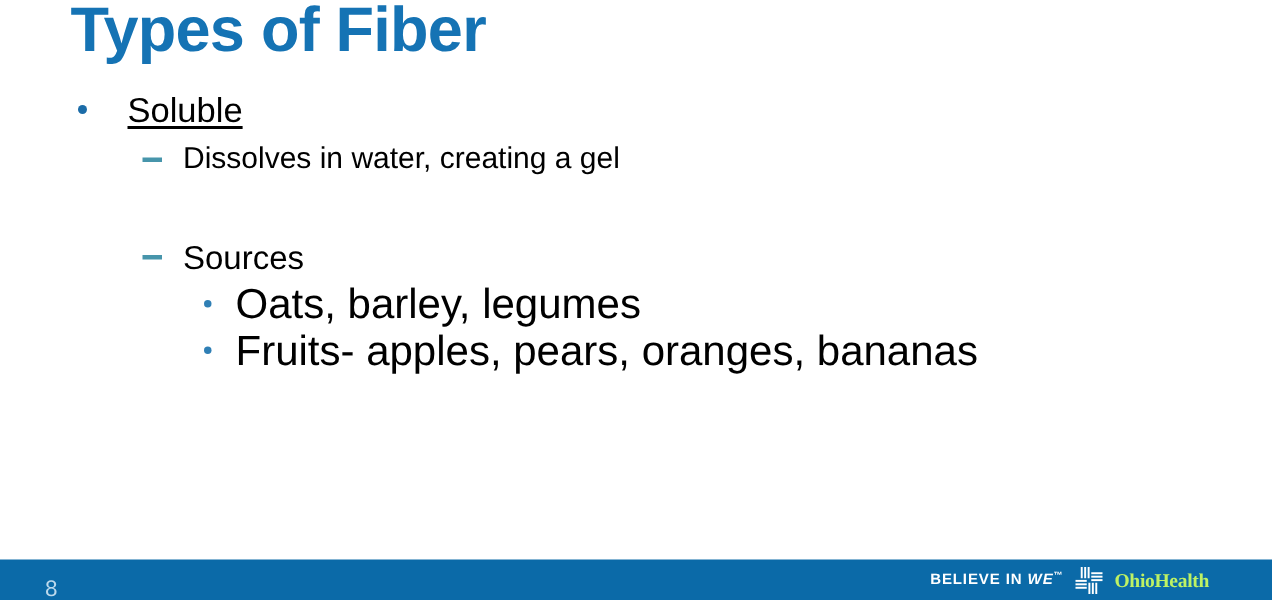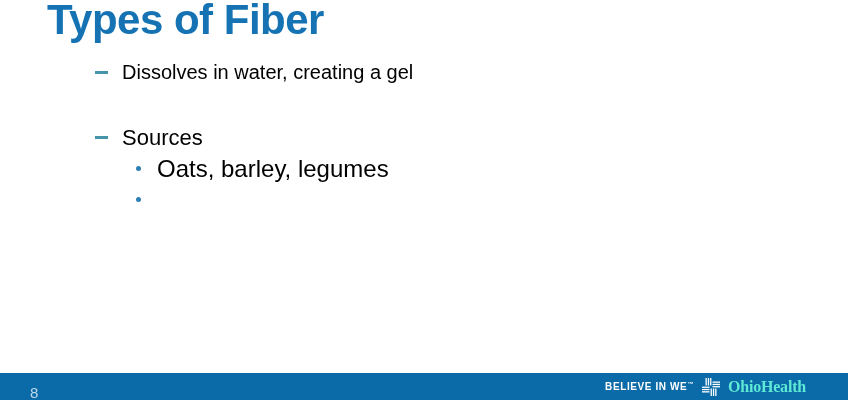--- a/index.html
+++ b/index.html
@@ -100,21 +100,21 @@
     position: absolute;
     left: 136px;
     top: 12px;
     width: 5px;
     height: 5px;
     border-radius: 50%;
     background: #2f7fb5;
   }
   .lvl3 .lvl3-text {
     display: block;
-    font-size: 24px;
+    font-size: 28px;
     color: #000000;
     line-height: 29px;
     max-width: 650px;
   }
 
   
   #footer-bar {
     position: absolute;
     left: 0;
     bottom: 0;
@@ -150,48 +150,53 @@
     gap: 7px;
   }
   #believe-in-we {
     font-size: 10px;
     font-weight: bold;
     letter-spacing: 0.6px;
     color: #ffffff;
     white-space: nowrap;
   }
   #believe-in-we .we-italic {
+    font-style: italic;
   }
   #believe-in-we .tm {
     font-size: 6px;
     vertical-align: super;
   }
   #oh-mark {
     width: 20px;
     height: 20px;
     flex: 0 0 20px;
   }
   #oh-wordmark {
     font-family: "Liberation Serif", serif;
-    font-size: 16px;
+    font-size: 13px;
     font-weight: bold;
-    color: #5eead4;
+    color: #bef264;
     white-space: nowrap;
     letter-spacing: -0.2px;
   }
 </style>
 </head>
 <body>
 
 <div id="slide">
 
   <div id="slide-title">Types of Fiber</div>
 
   <div class="body">
 
+    <div class="lvl1">
+      <span class="bullet-dot"></span>
+      <span class="lvl1-text">Soluble</span>
+    </div>
 
     <div class="lvl2">
       <span class="bullet-dash"></span>
       <span class="lvl2-text">Dissolves in water, creating a gel</span>
     </div>
 
 
     <div class="spacer-gap"></div>
 
     <div class="lvl2 heading">
@@ -200,20 +205,21 @@
     </div>
 
     <div class="lvl3">
       <span class="bullet-sm"></span>
       <span class="lvl3-text">Oats, barley, legumes</span>
     </div>
 
 
     <div class="lvl3">
       <span class="bullet-sm"></span>
+      <span class="lvl3-text">Fruits- apples, pears, oranges, bananas</span>
     </div>
 
   </div>
 
   <div id="footer-hairline"></div>
   <div id="footer-bar">
 
     <div id="page-number">8</div>
 
     <div id="footer-brand">

